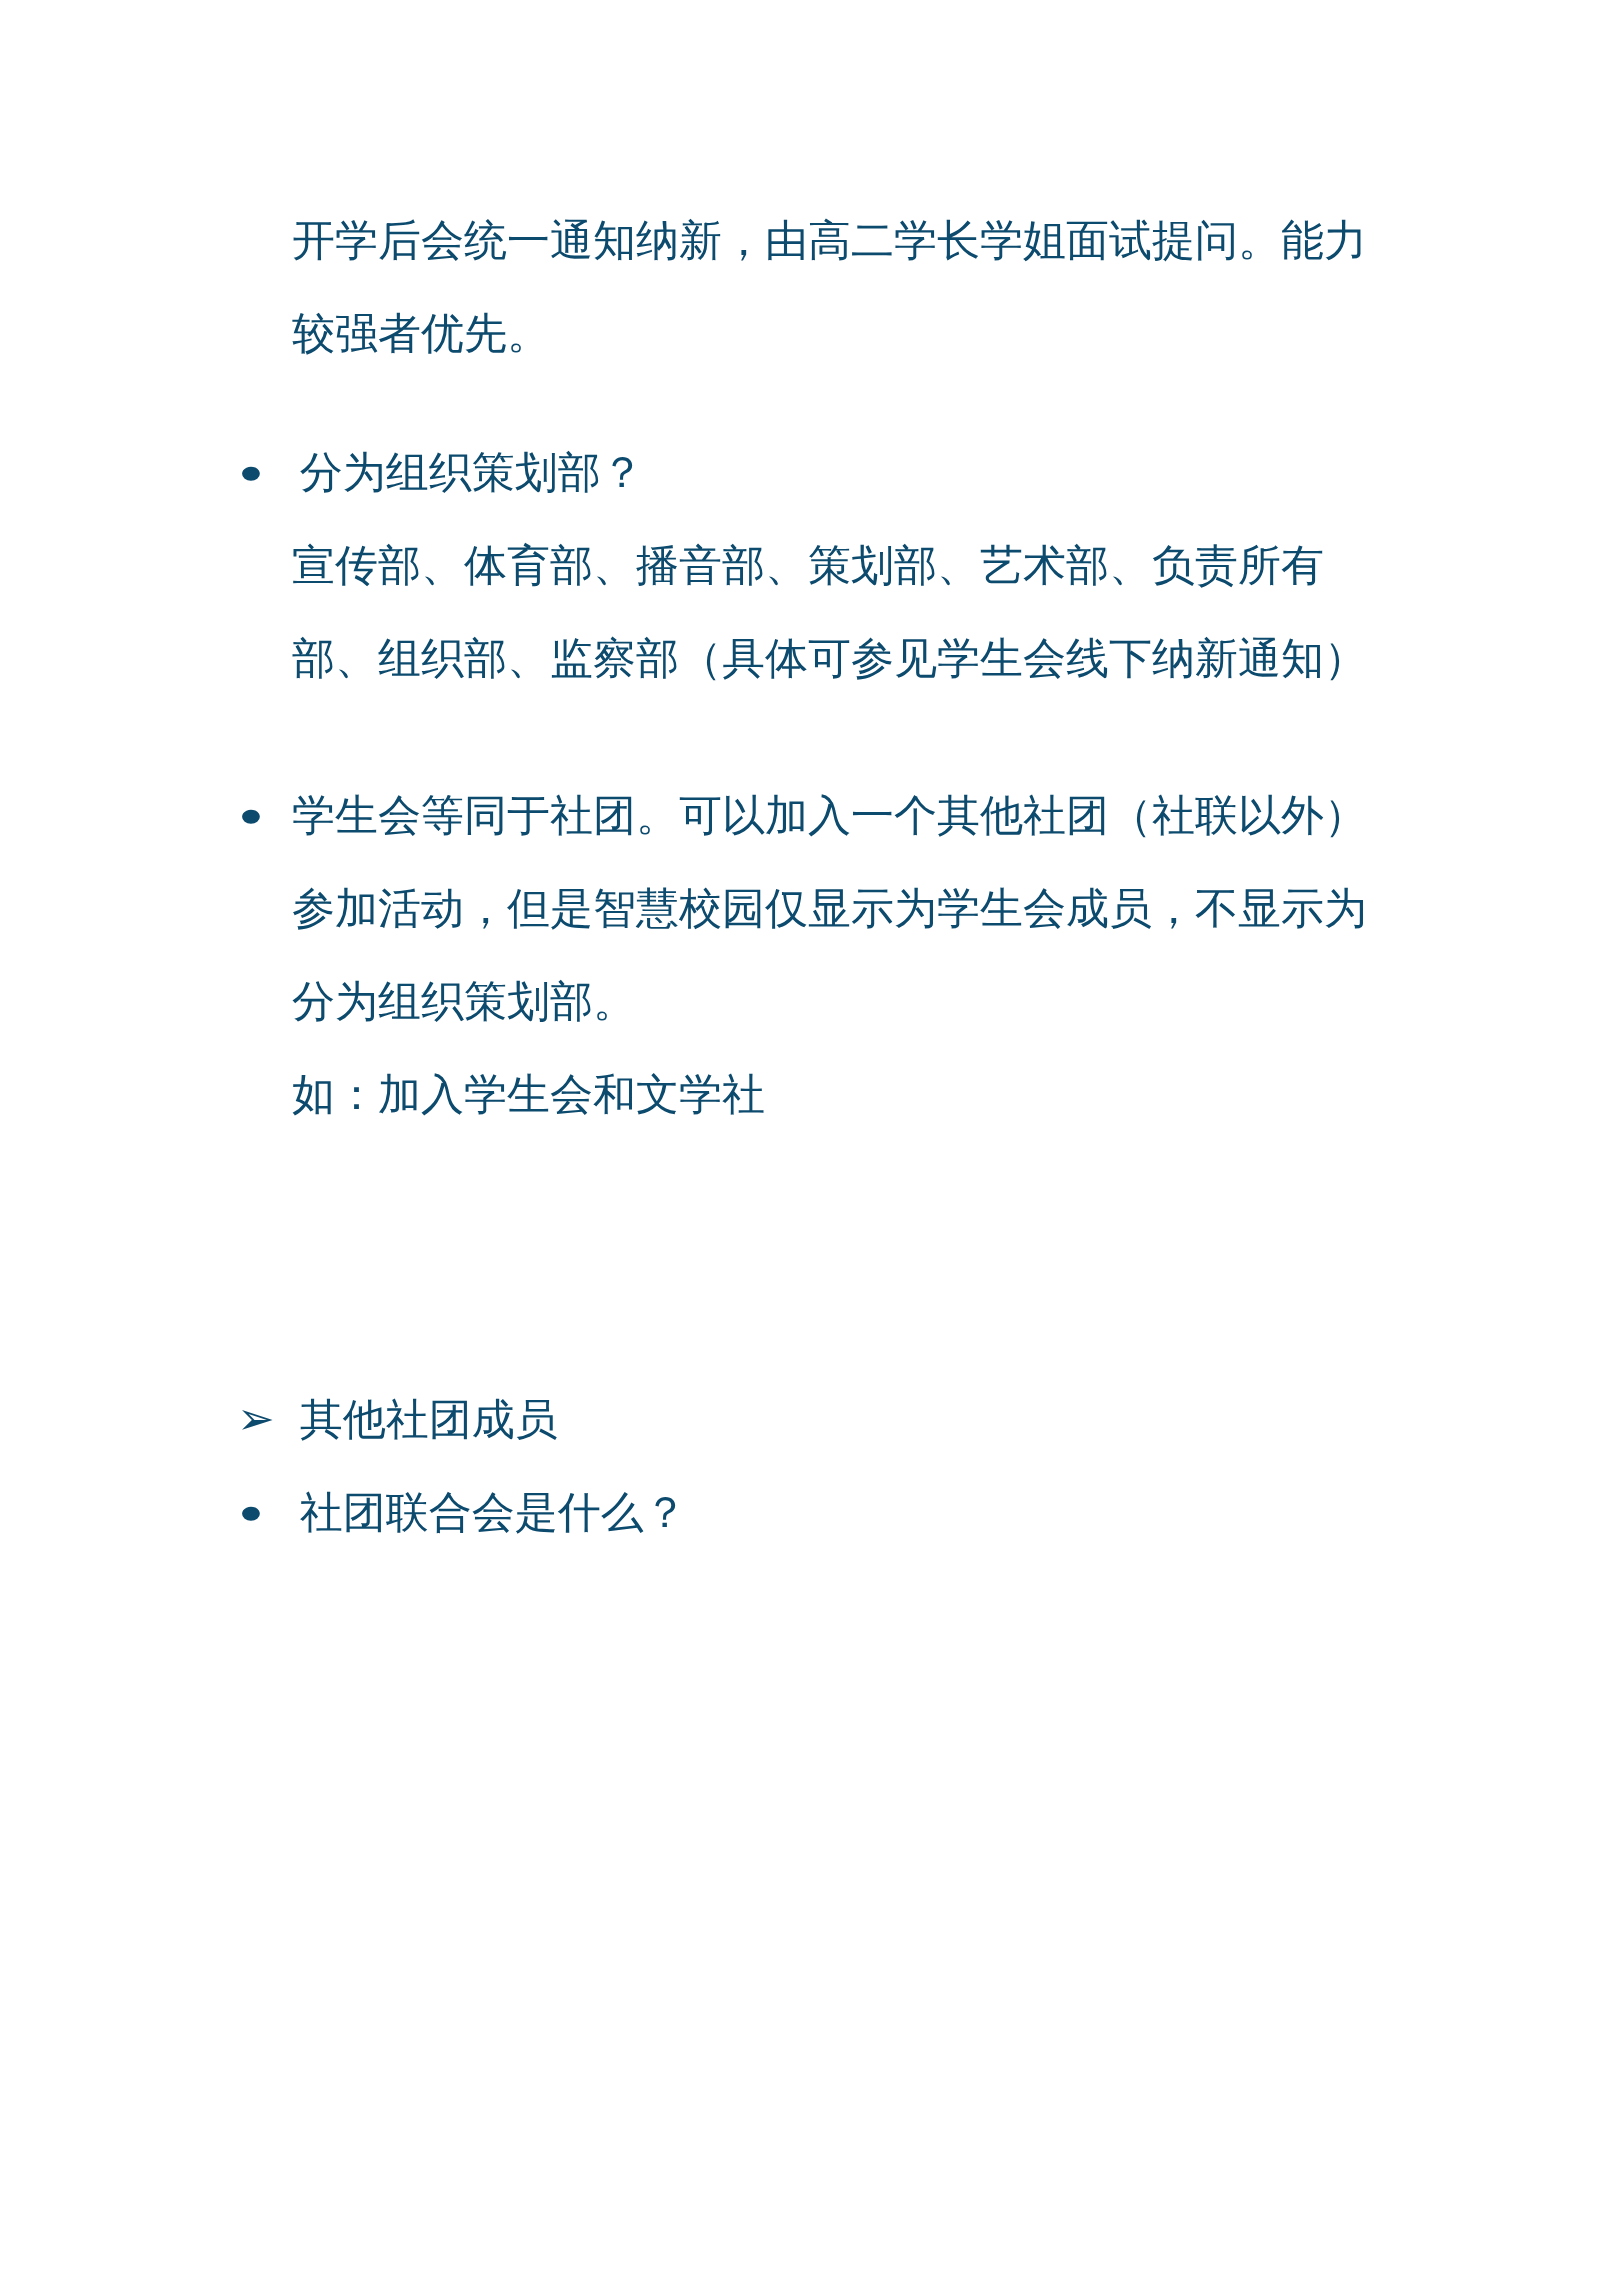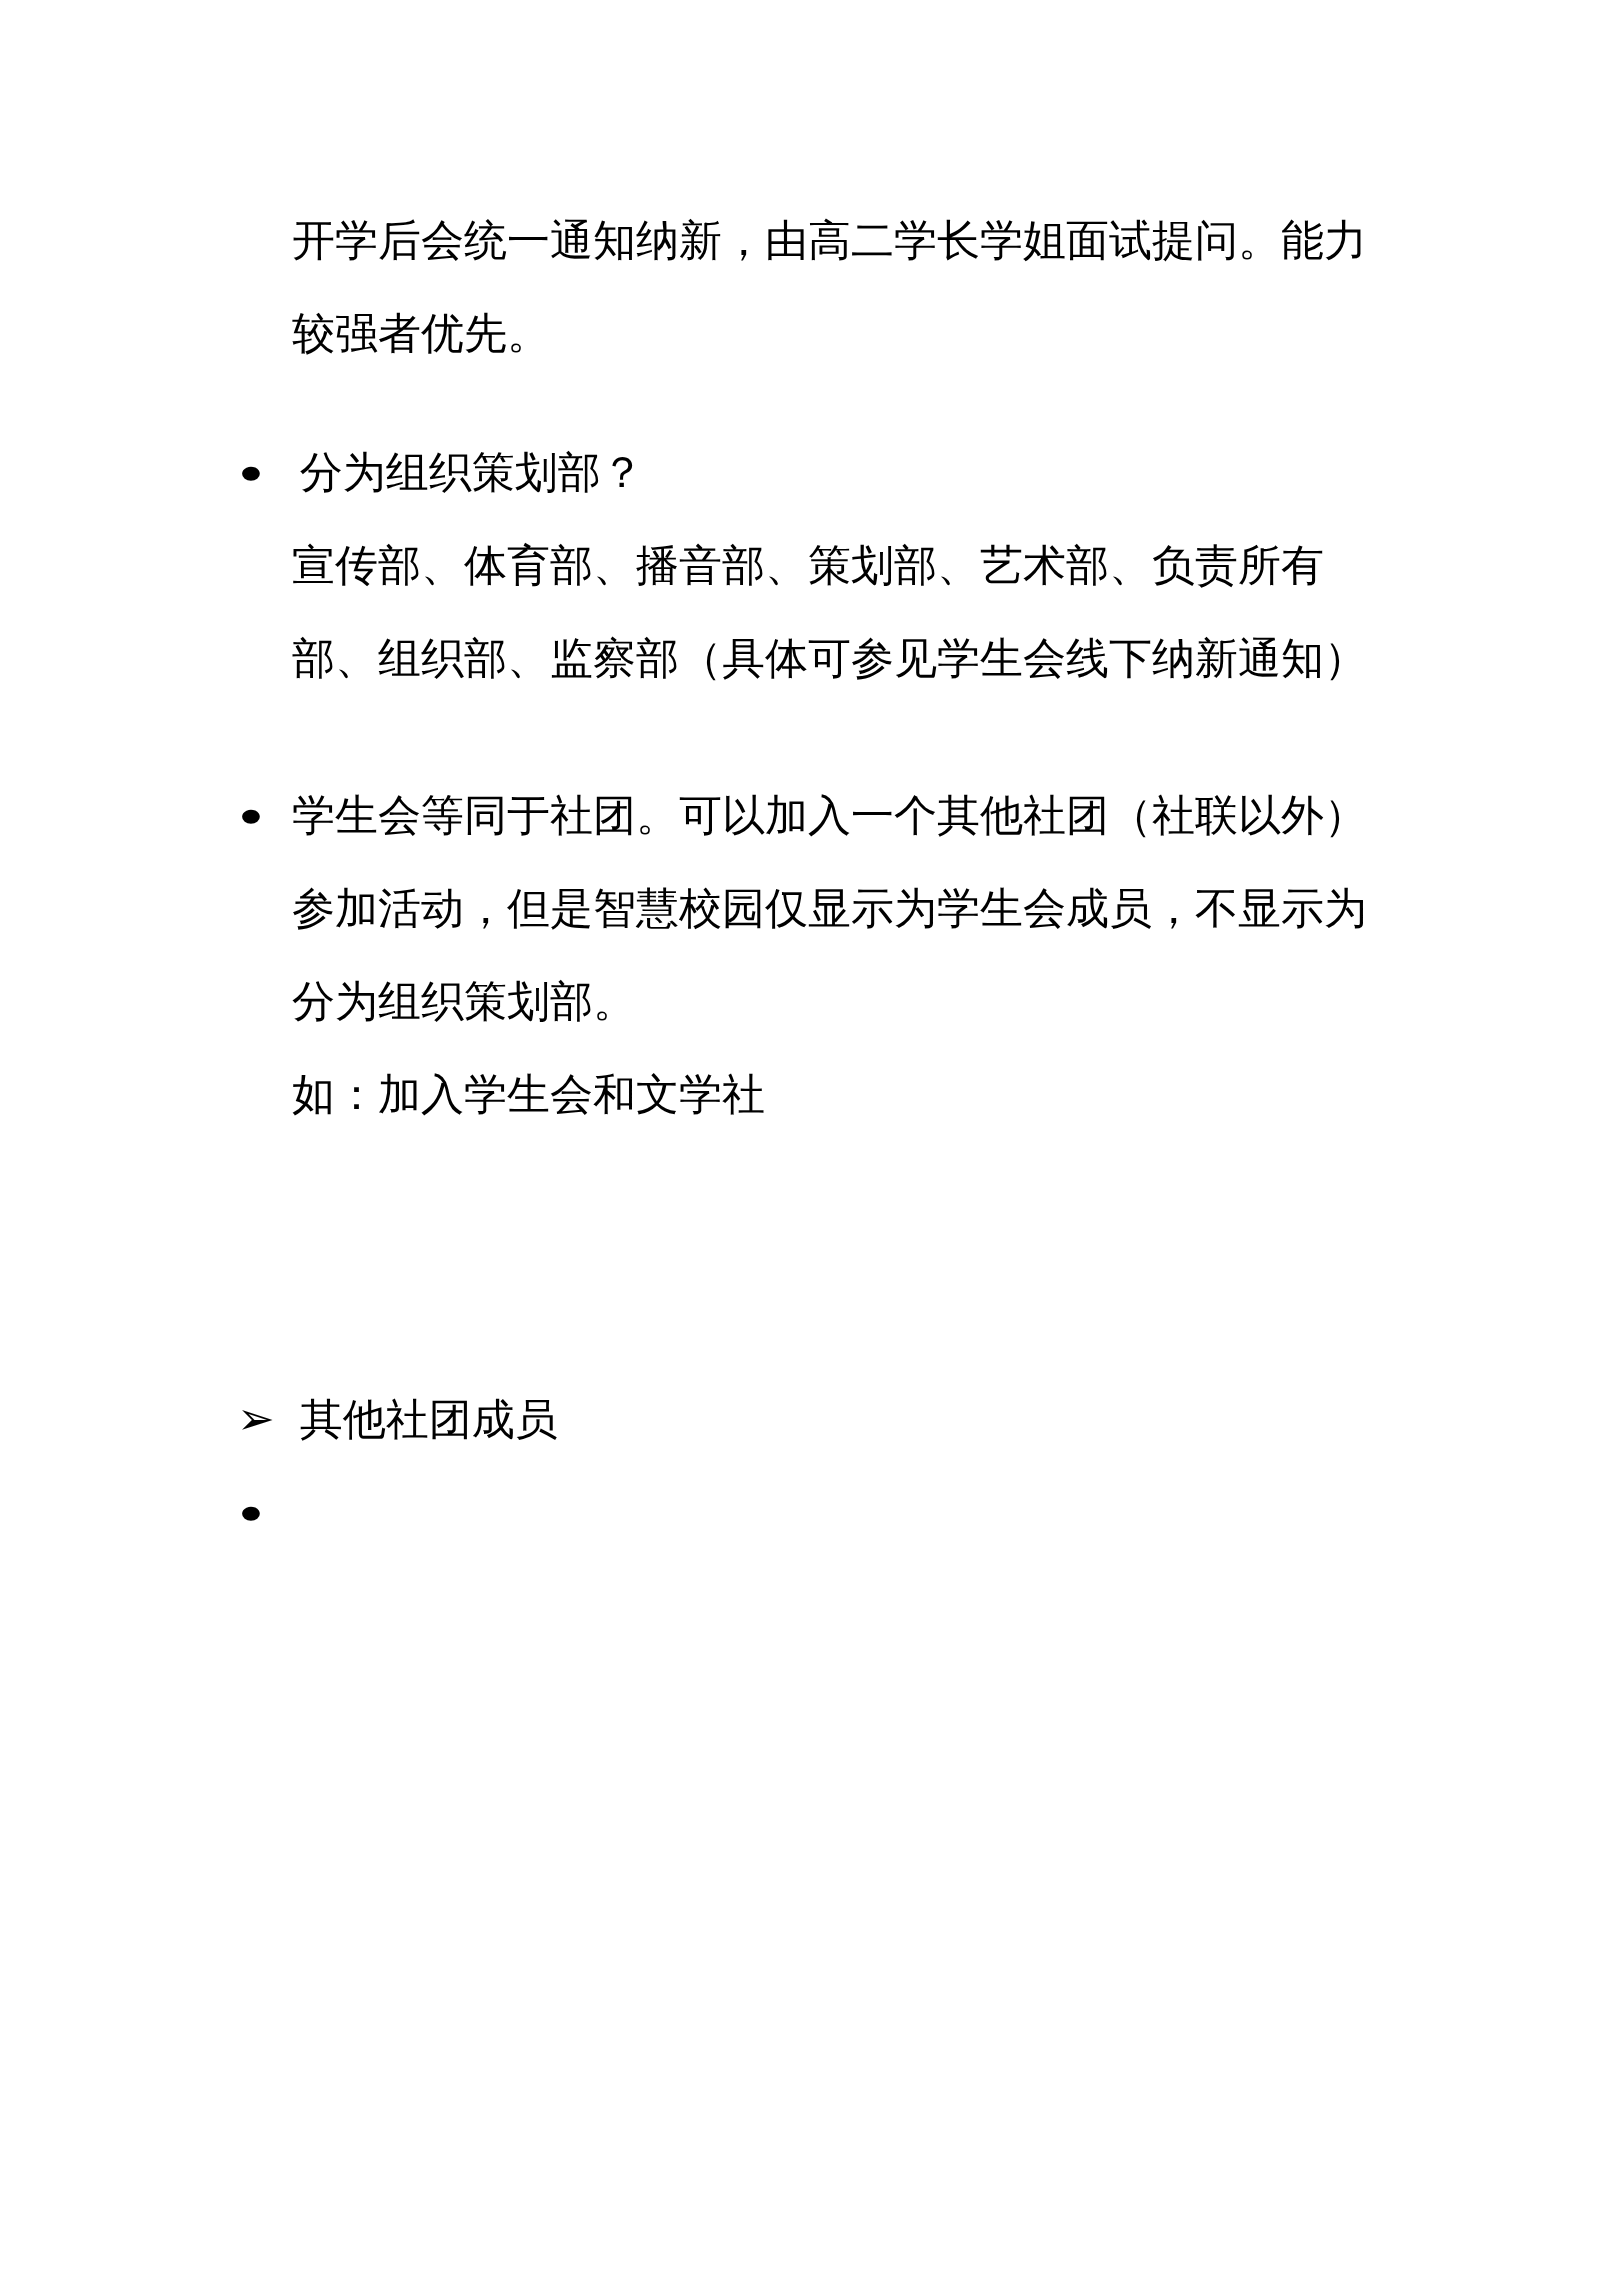--- a/index.html
+++ b/index.html
@@ -5,21 +5,21 @@
   html, body {
     margin: 0;
     padding: 0;
     background: #ffffff;
   }
   .page {
     position: relative;
     width: 1621px;
     height: 2293px;
     background: #ffffff;
-    color: #000000;
+    color: #0c4a6e;
     font-family: "Liberation Serif", "DejaVu Serif", serif;
     font-size: 43px;
     line-height: 93px;
     overflow: hidden;
   }
   .block {
     margin-left: 292px;
     width: 1078px;
     white-space: pre-line;
     text-align: left;
@@ -81,17 +81,18 @@
   </div>
 
   <div class="q-line mt-section">
     <span class="marker arrow-marker">➢</span>
     <span class="q-text">其他社团成员</span>
   </div>
 
   <div>
     <div class="q-line">
       <span class="marker bullet-marker">●</span>
+      <span class="q-text">社团联合会是什么？</span>
     </div>
   </div>
 
 </div>
 
 
 </body></html>

